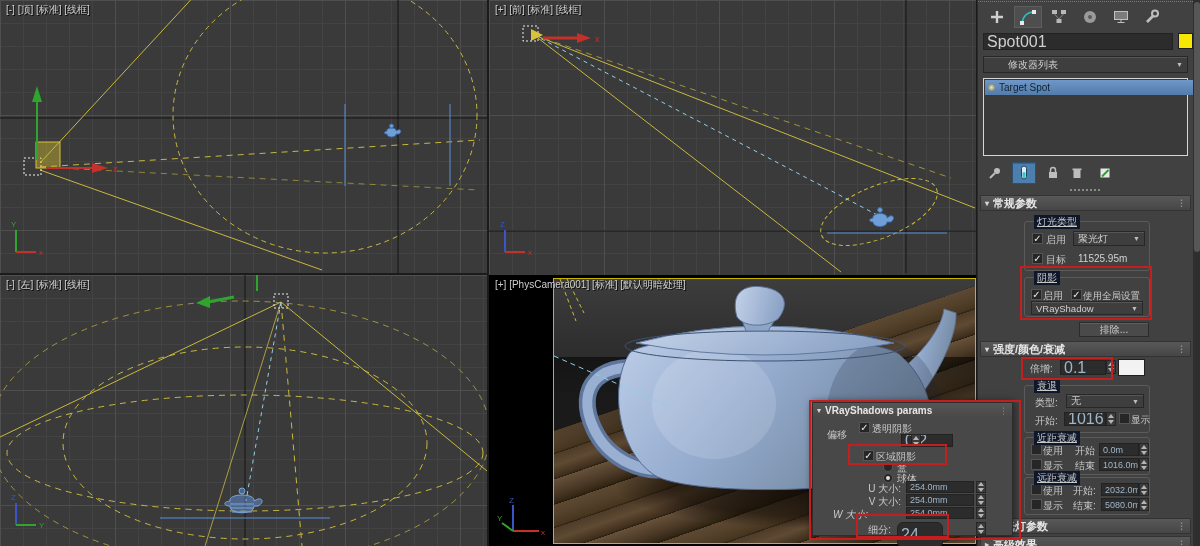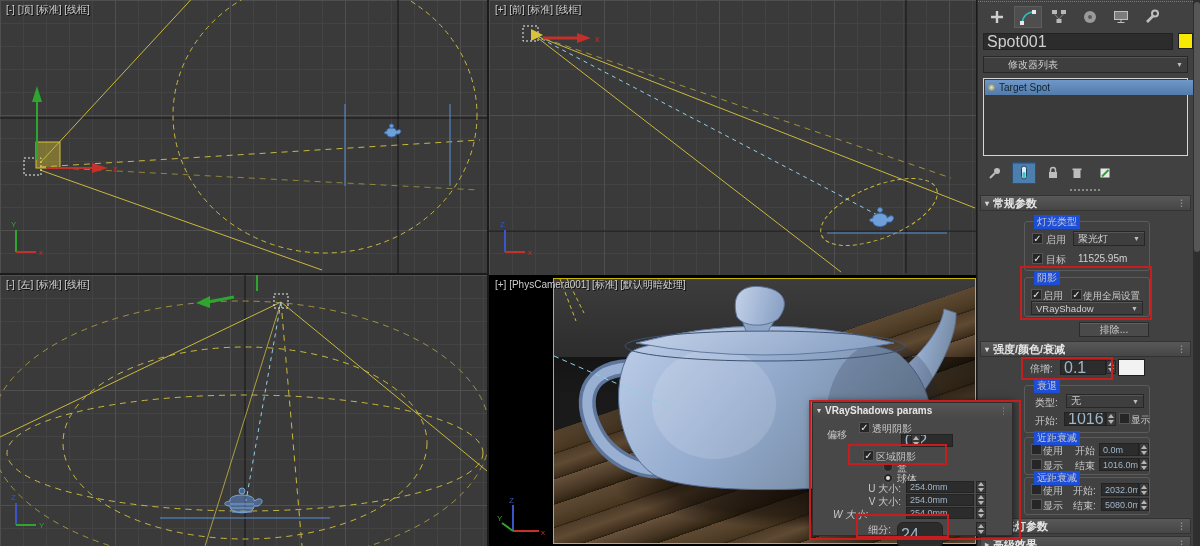--- a/index.html
+++ b/index.html
@@ -20,21 +20,21 @@
   .tab.active{background:#4e4e4e;border:1px solid #5d5d5d;box-sizing:border-box;}
   .fld{position:absolute;background:#2c2c2c;border:1px solid #222;box-sizing:border-box;color:#cfcfcf;font-size:16px;display:flex;align-items:center;padding:0 3px;overflow:hidden;white-space:nowrap;}
   .num{color:#9fb6c9;}
   .dd{position:absolute;background:#3e3e3e;border:1px solid #272727;box-shadow:inset 0 1px 0 #565656;box-sizing:border-box;color:#cfcfcf;font-size:10px;display:flex;align-items:center;padding:0 4px;overflow:hidden;white-space:nowrap;}
   .dd .arr{margin-left:auto;font-size:7px;color:#bdbdbd;}
   .btn3d{position:absolute;background:#4a4a4a;border:1px solid #2b2b2b;box-shadow:inset 0 1px 0 #5e5e5e;box-sizing:border-box;color:#cccccc;font-size:10px;display:flex;align-items:center;justify-content:center;overflow:hidden;}
   .roll{position:absolute;left:2px;width:211px;height:16px;background:linear-gradient(#585858,#464646);border:1px solid #333;box-sizing:border-box;color:#e6e6e6;font-weight:bold;font-size:11px;display:flex;align-items:center;padding:0 4px;overflow:hidden;white-space:nowrap;}
   .roll .tri{font-size:8px;margin-right:4px;color:#d8d8d8;}
   .roll .dots{margin-left:auto;color:#909090;font-size:9px;}
   .grp{position:absolute;border:1px solid #5b5b5b;border-radius:3px;box-sizing:border-box;}
-  .glab{position:absolute;background:#1d4ed8;padding:0 3px;font-size:10px;color:#c8c8c8;white-space:nowrap;z-index:2;}
+  .glab{position:absolute;background:#0f172a;padding:0 3px;font-size:10px;color:#c8c8c8;white-space:nowrap;z-index:2;text-decoration:underline;}
   .lab{position:absolute;font-size:10px;color:#c8c8c8;white-space:nowrap;}
   .cb{position:absolute;width:11px;height:11px;background:#262626;border:1px solid #555;box-sizing:border-box;color:#e8e8e8;font-size:10px;line-height:9px;text-align:center;overflow:hidden;}
   .cb.off{color:transparent;}
   .rad{position:absolute;width:10px;height:10px;border-radius:50%;background:#262626;border:1px solid #555;box-sizing:border-box;}
   .rad.on::after{content:"";position:absolute;left:2px;top:2px;width:4px;height:4px;border-radius:50%;background:#e0e0e0;}
   .sp{position:absolute;width:10px;height:14px;background:#3c3c3c;border:1px solid #262626;box-sizing:border-box;display:flex;flex-direction:column;align-items:center;justify-content:center;}
   .sp::before{content:"";border-left:3px solid transparent;border-right:3px solid transparent;border-bottom:4px solid #b5b5b5;margin-bottom:2px;}
   .sp::after{content:"";border-left:3px solid transparent;border-right:3px solid transparent;border-top:4px solid #b5b5b5;}
   .swatch{position:absolute;border:1px solid #1e1e1e;box-sizing:border-box;}
   

